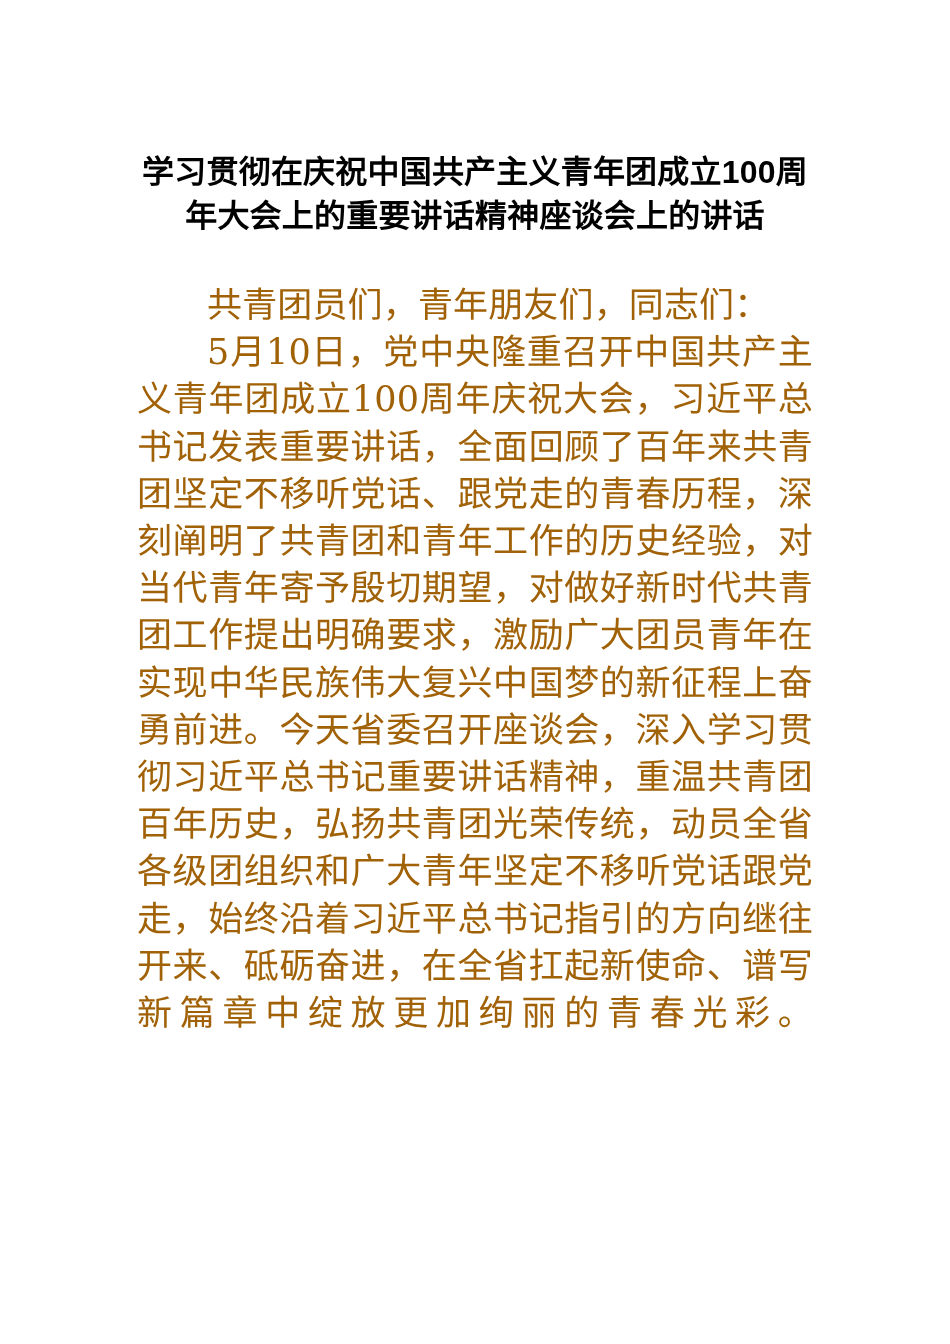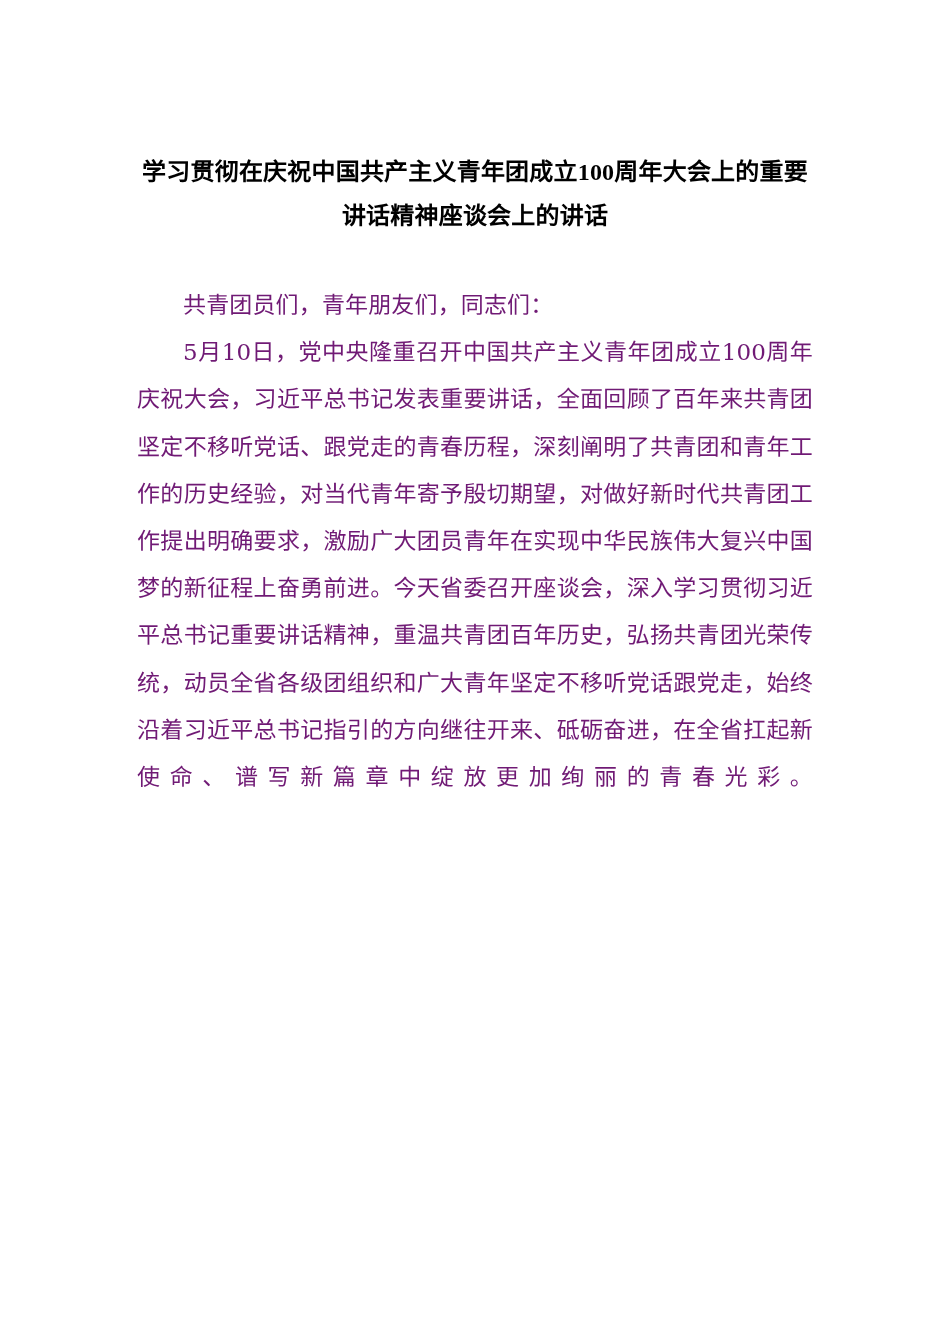--- a/index.html
+++ b/index.html
@@ -22,38 +22,38 @@
   .doc-body {
     position: absolute;
     left: 137px;
     top: 0;
     width: 676px;
   }
 
   .doc-title {
     margin: 0;
     padding: 0;
-    font-family: Liberation Serif, serif;
+    font-family: Liberation Sans, sans-serif;
     font-weight: bold;
-    font-size: 24px;
+    font-size: 32px;
     line-height: 44px;
     text-align: center;
     color: #000000;
     letter-spacing: 0.2px;
     padding-top: 150px;
     text-rendering: optimizeLegibility;
   }
 
   .para {
     margin: 0;
     padding: 0;
     font-family: "DejaVu Serif", "Liberation Serif", serif;
-    font-size: 23px;
+    font-size: 35px;
     line-height: 47.2px;
-    color: #701a75;
+    color: #a16207;
     text-align: justify;
     text-align-last: left;
     text-indent: 2em;
     letter-spacing: 0.15px;
     word-break: break-all;
     -webkit-font-smoothing: antialiased;
   }
 
   .para.salutation {
     text-align-last: left;

